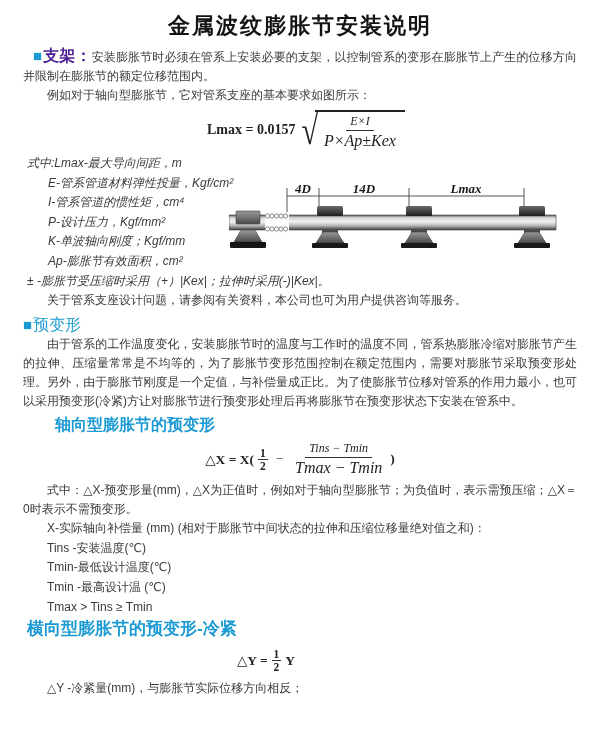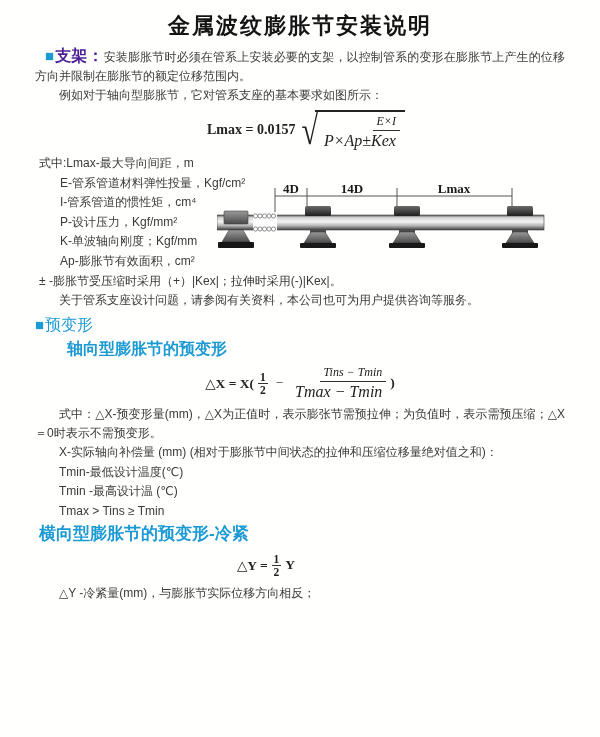--- a/index.html
+++ b/index.html
@@ -1,47 +1,47 @@
 <!DOCTYPE html>
 <html><head>
 <meta charset="utf-8">
 <style>
   html,body{margin:0;padding:0;background:#ffffff;}
   .page{
     width:600px;height:737px;box-sizing:border-box;
-    padding:14px 35px 6px;background:#fffffe;overflow:hidden;
+    padding:14px 23px 6px;background:#fffffe;overflow:hidden;
     font-family:"Liberation Sans","DejaVu Sans",sans-serif;
     font-size:12px;line-height:19px;color:#3a3a3a;
   }
   .page-title{
     font-size:22px;line-height:24px;font-weight:bold;color:#141414;
     text-align:center;margin:0 0 8px;letter-spacing:2px;
   }
   .sec-label{font-size:16px;font-weight:bold;color:#4c1d95;}
   .sec-marker{font-size:15px;color:#1c9ad3;margin-right:1px;}
   .p-justify{text-align:justify;margin:0;}
   .indent{text-indent:24px;}
   .indent-sm{text-indent:10px;}
   .def-line{padding-left:25px;line-height:19.6px;}
   .def-line.flush{padding-left:4px;}
   .note-line{text-indent:24px;}
-  .defs-wrap{position:relative;margin-top:1px;}
+  .defs-wrap{position:relative;margin-top:1px;font-style:italic;}
   .diagram-box{position:absolute;top:28px;right:-8px;width:356px;height:104px;}
   .sec-head{margin:4px 0 0;font-size:16px;line-height:21px;font-weight:normal;color:#1c9ad3;}
   .sub-head{margin:3px 0 0;padding-left:32px;font-size:16px;line-height:21px;font-weight:bold;color:#1c9ad3;}
   .sub-head2{margin:0;padding-left:4px;font-size:17px;line-height:23px;font-weight:bold;color:#1c9ad3;}
   
   .formula{
     display:flex;justify-content:center;align-items:center;
     font-family:"Liberation Serif","DejaVu Serif",serif;color:#222;
     margin:4px 0;line-height:normal;
   }
   .formula .f-bold{font-weight:bold;font-size:14px;margin-left:12px;}
   .formula .f-op{font-size:13px;margin:0 4px;}
-  .frac{display:inline-flex;flex-direction:column;align-items:flex-end;vertical-align:middle;margin:0 4px;}
+  .frac{display:inline-flex;flex-direction:column;align-items:center;vertical-align:middle;margin:0 4px;}
   .frac .num{padding:0 4px 1px;border-bottom:1px solid #333;font-size:12px;}
   .frac .den{padding:1px 4px 0;font-size:16px;}
   .frac.tiny .num,.frac.tiny .den{padding:0 2px;font-size:11.5px;font-weight:bold;}
   .ital{font-style:italic;}
   .sqrt{display:inline-flex;align-items:center;margin-left:6px;}
   .sqrt .radical{font-size:30px;line-height:26px;font-weight:bold;transform:scaleY(1.35);margin-right:-3px;}
   .sqrt .sqrt-body{border-top:2px solid #222;padding:2px 5px 0;}
   .sqrt .frac{margin:0;}
   .f2-lhs{font-weight:bold;font-size:13.5px;}
 </style>
@@ -158,41 +158,43 @@
           </g>
         </svg>
       </div>
     </div>
 
     <p class="p-justify note-line">关于管系支座设计问题，请参阅有关资料，本公司也可为用户提供咨询等服务。</p>
   </div>
 
   <div>
     <div class="sec-head"><span class="sec-marker">■</span><span>预变形</span></div>
+    <p class="p-justify indent">由于管系的工作温度变化，安装膨胀节时的温度与工作时的温度不同，管系热膨胀冷缩对膨胀节产生的拉伸、压缩量常常是不均等的，为了膨胀节变形范围控制在额定范围内，需要对膨胀节采取预变形处理。另外，由于膨胀节刚度是一个定值，与补偿量成正比。为了使膨胀节位移对管系的作用力最小，也可以采用预变形(冷紧)方让对膨胀节进行预变形处理后再将膨胀节在预变形状态下安装在管系中。</p>
   </div>
 
   <div>
     <div class="sub-head">轴向型膨胀节的预变形</div>
 
     <div class="formula" style="margin:6px 0 4px;">
       <span class="f2-lhs">△X = X(</span>
       <span class="frac tiny">
         <span class="num">1</span>
         <span class="den">2</span>
       </span>
       <span class="f-op">−</span>
       <span class="frac">
         <span class="num ital">Tins − Tmin</span>
         <span class="den ital">Tmax − Tmin</span>
       </span>
       <span class="f2-lhs">)</span>
     </div>
 
-    <p class="p-justify indent">式中：△X-预变形量(mm)，△X为正值时，表示膨张节需预拉伸；为负值时，表示需预压缩；△X＝0时表示不需预变形。</p>
+    <p class="p-justify indent">式中：△X-预变形量(mm)，△X为正值时，例如对于轴向型膨胀节；为负值时，表示需预压缩；△X＝0时表示不需预变形。</p>
     <div class="def-line" style="padding-left:24px">X-实际轴向补偿量 (mm) (相对于膨胀节中间状态的拉伸和压缩位移量绝对值之和)：</div>
+    <div class="def-line" style="padding-left:24px">Tins -安装温度(℃)</div>
     <div class="def-line" style="padding-left:24px">Tmin-最低设计温度(℃)</div>
     <div class="def-line" style="padding-left:24px">Tmin -最高设计温 (℃)</div>
     <div class="def-line" style="padding-left:24px">Tmax &gt; Tins ≥ Tmin</div>
   </div>
 
   <div>
     <div class="sub-head2">横向型膨胀节的预变形-冷紧</div>
 
     <div class="formula" style="margin:8px 0 6px;transform:translateX(-34px);">
       <span class="f2-lhs">△Y =</span>

